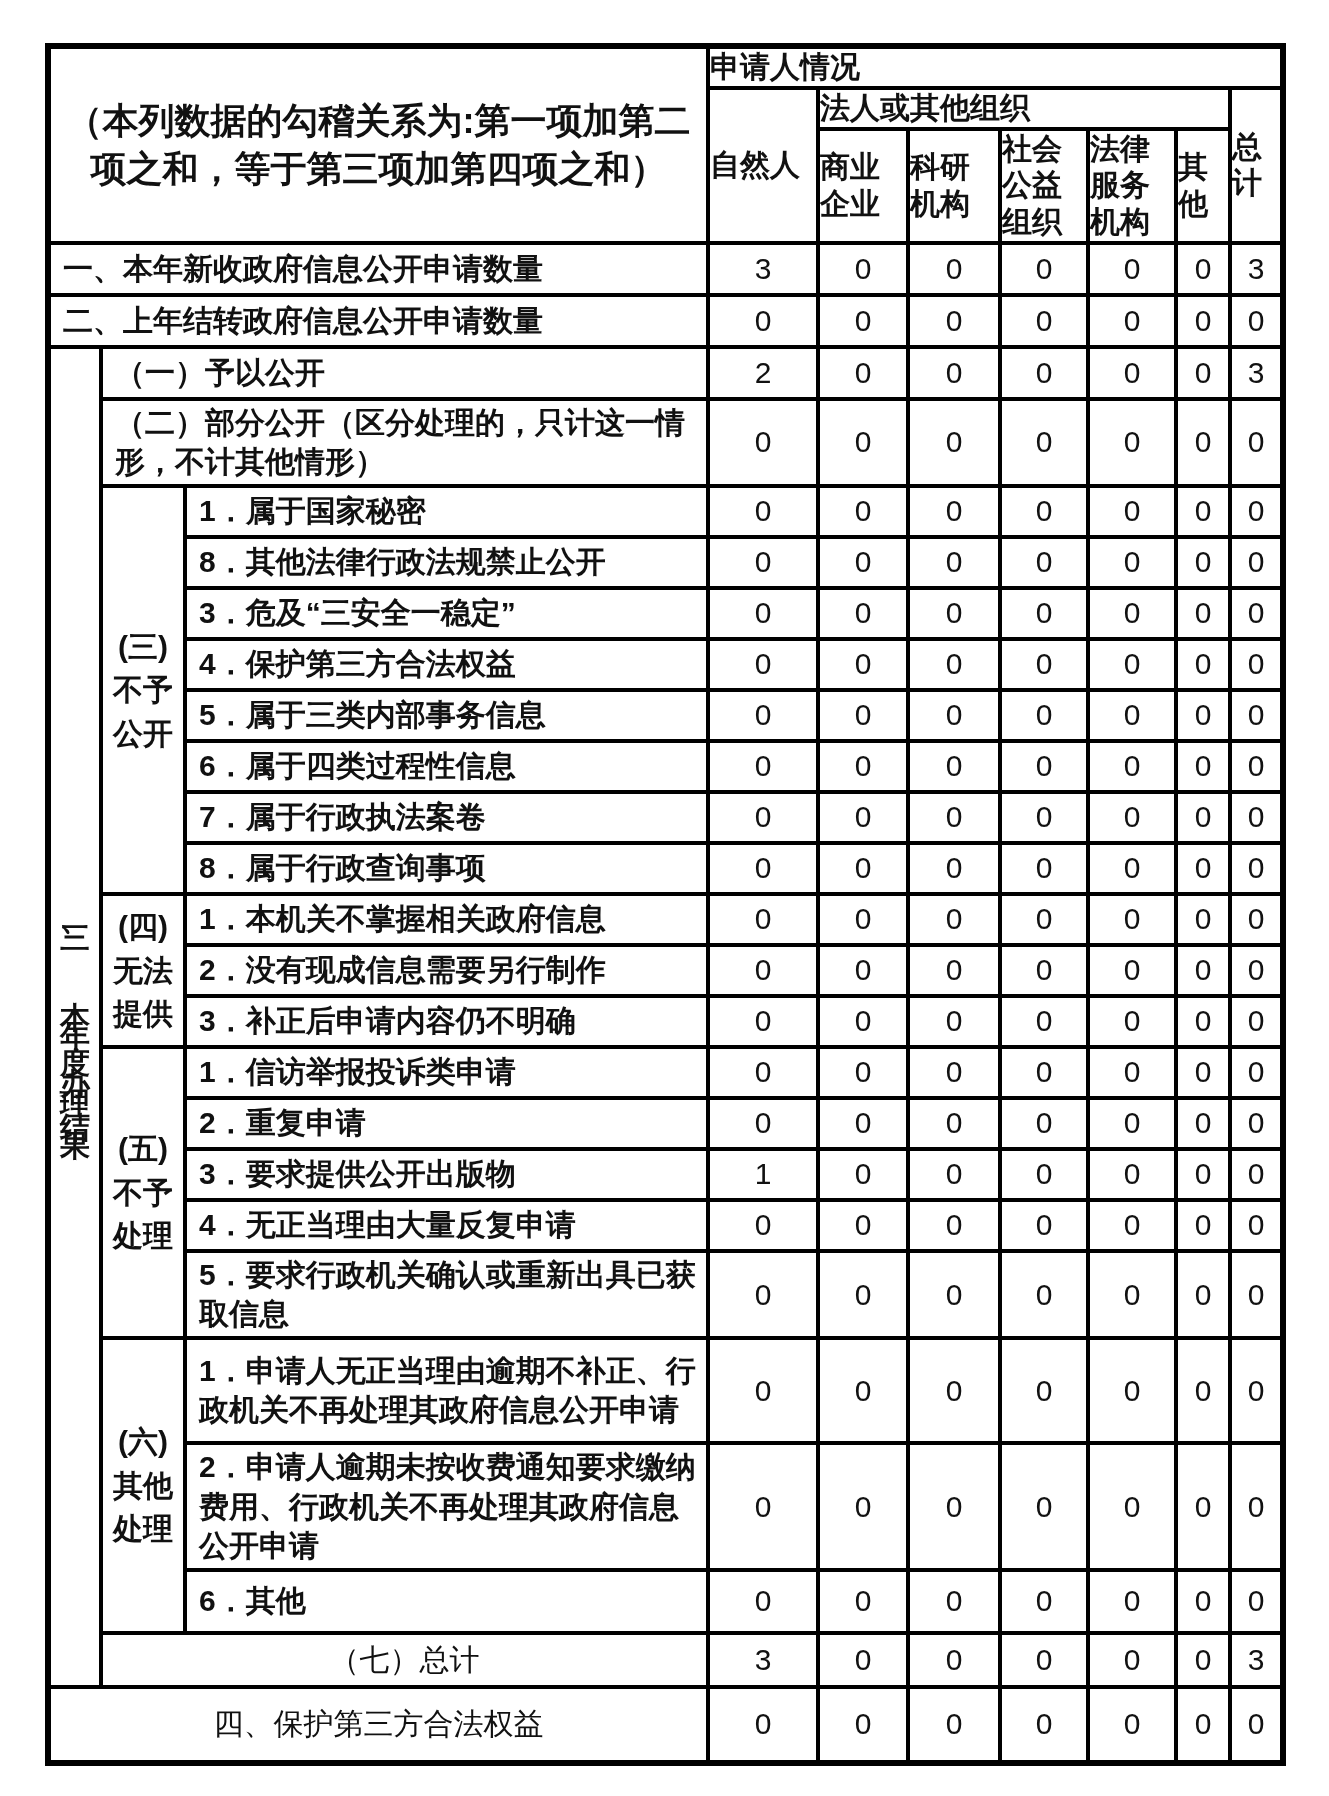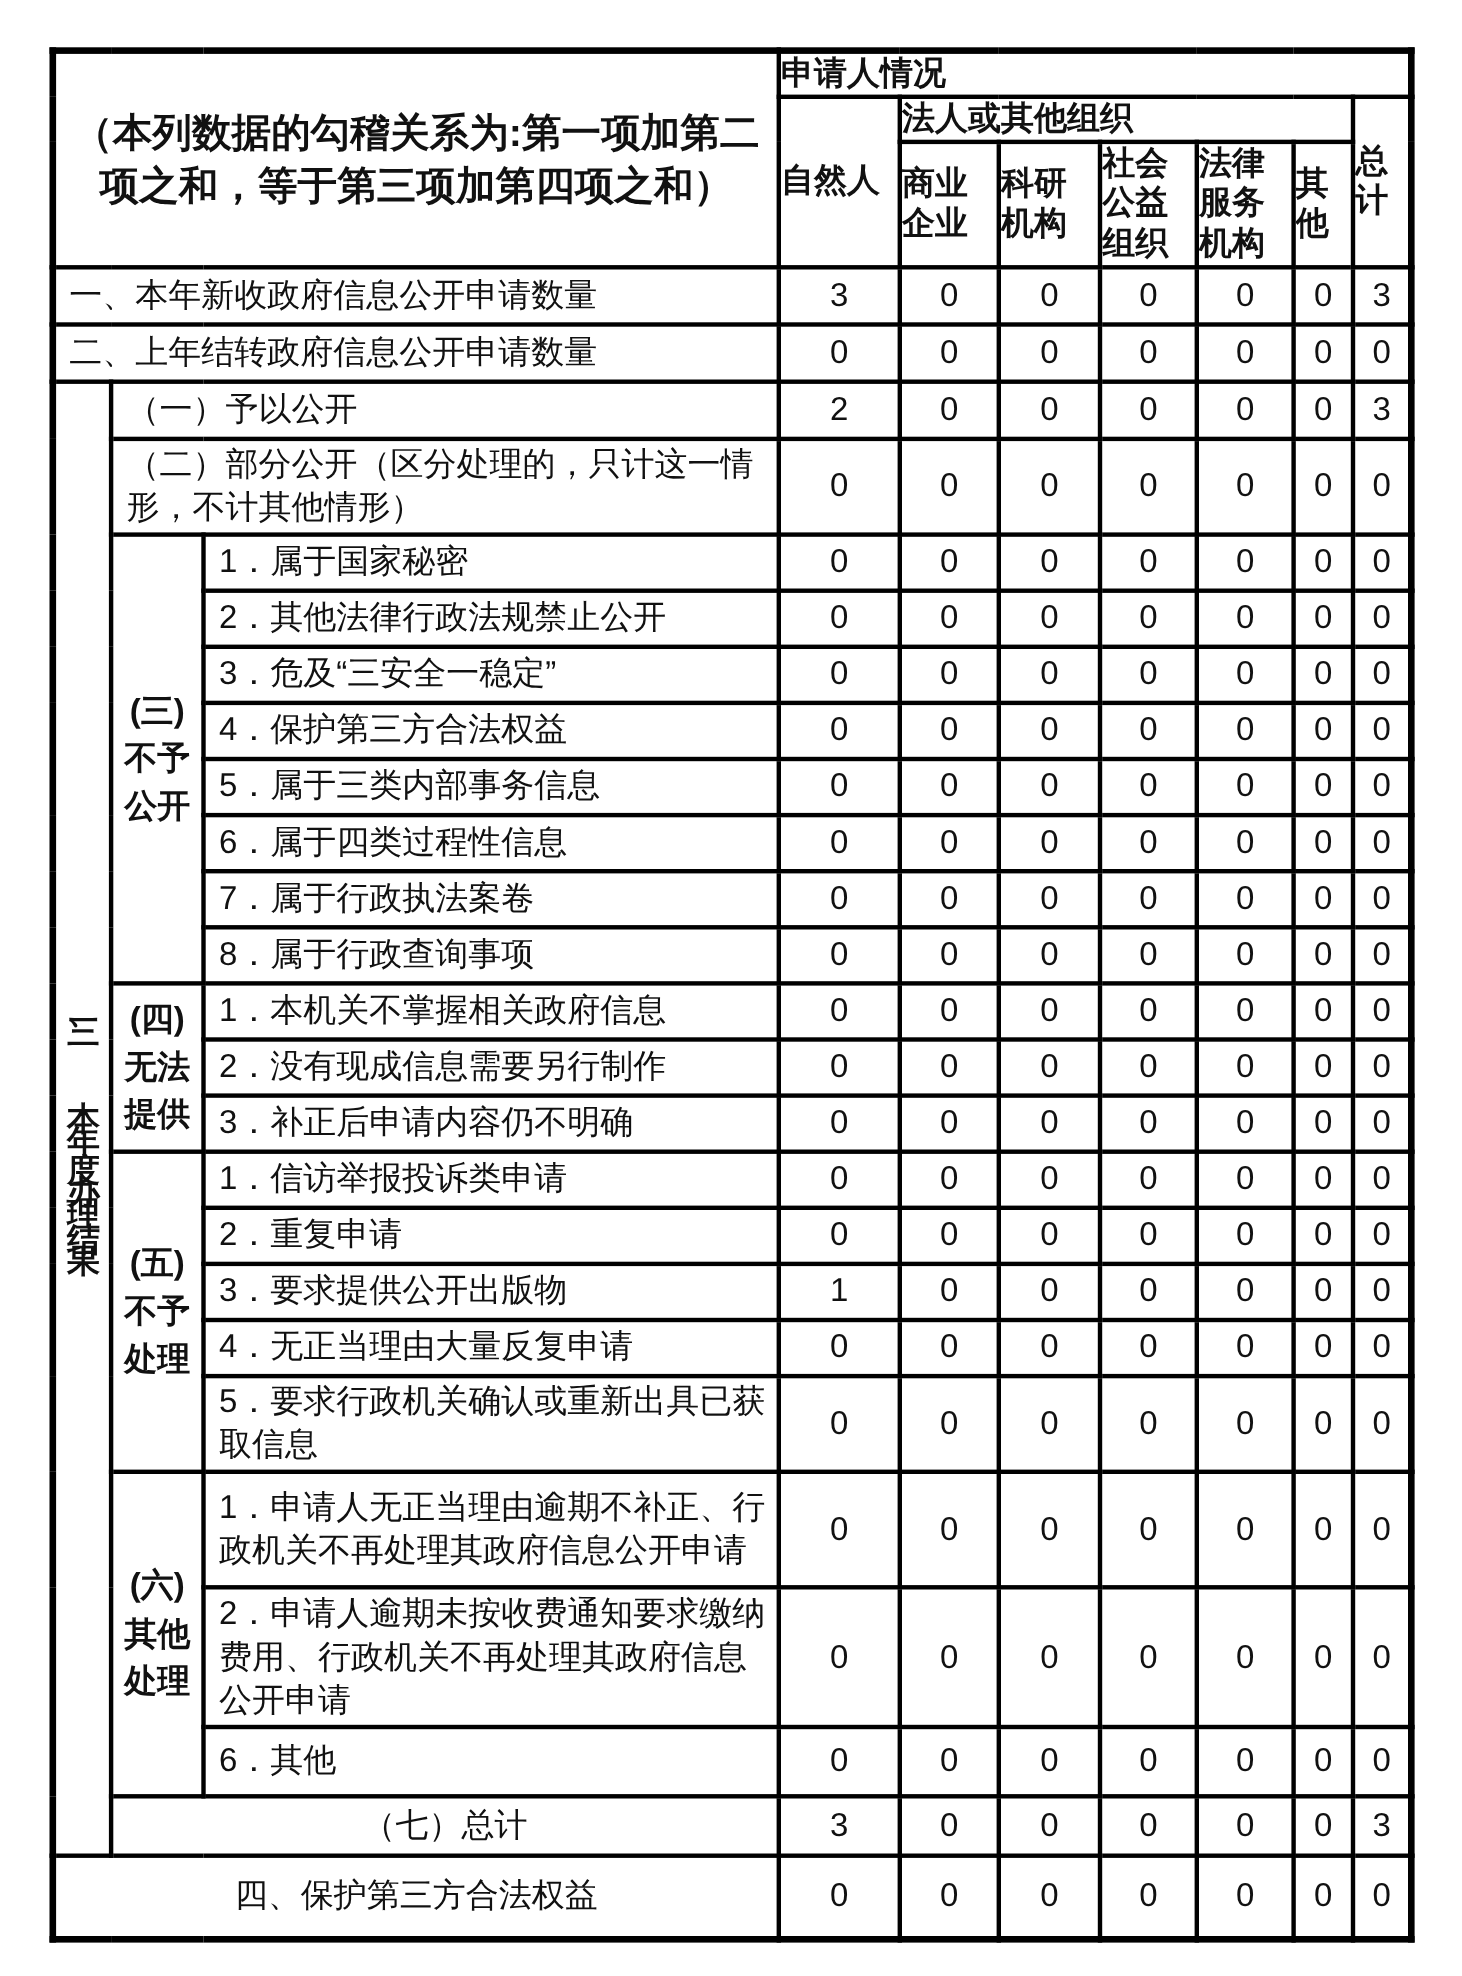--- a/index.html
+++ b/index.html
@@ -24,21 +24,21 @@
     padding: 2px 6px;
     overflow: hidden;
   }
   td.num {
     text-align: center;
     vertical-align: middle;
     font-weight: 400;
     padding: 0;
   }
   td.lbl {
-    font-weight: 400;
+    font-weight: 700;
     text-align: left;
     vertical-align: middle;
     padding-left: 12px;
     padding-right: 4px;
   }
   td.ctr {
     text-align: center;
     vertical-align: middle;
     font-weight: 400;
   }
@@ -189,21 +189,21 @@
     <td class="lbl">1．属于国家秘密</td>
     <td class="num">0</td>
     <td class="num">0</td>
     <td class="num">0</td>
     <td class="num">0</td>
     <td class="num">0</td>
     <td class="num">0</td>
     <td class="num">0</td>
   </tr>
   <tr class="rh-c">
-    <td class="lbl">2．其他法律行政法规禁止公开</td>
+    <td class="lbl">8．其他法律行政法规禁止公开</td>
     <td class="num">0</td>
     <td class="num">0</td>
     <td class="num">0</td>
     <td class="num">0</td>
     <td class="num">0</td>
     <td class="num">0</td>
     <td class="num">0</td>
   </tr>
   <tr class="rh-c">
     <td class="lbl">3．危及“三安全一稳定”</td>

